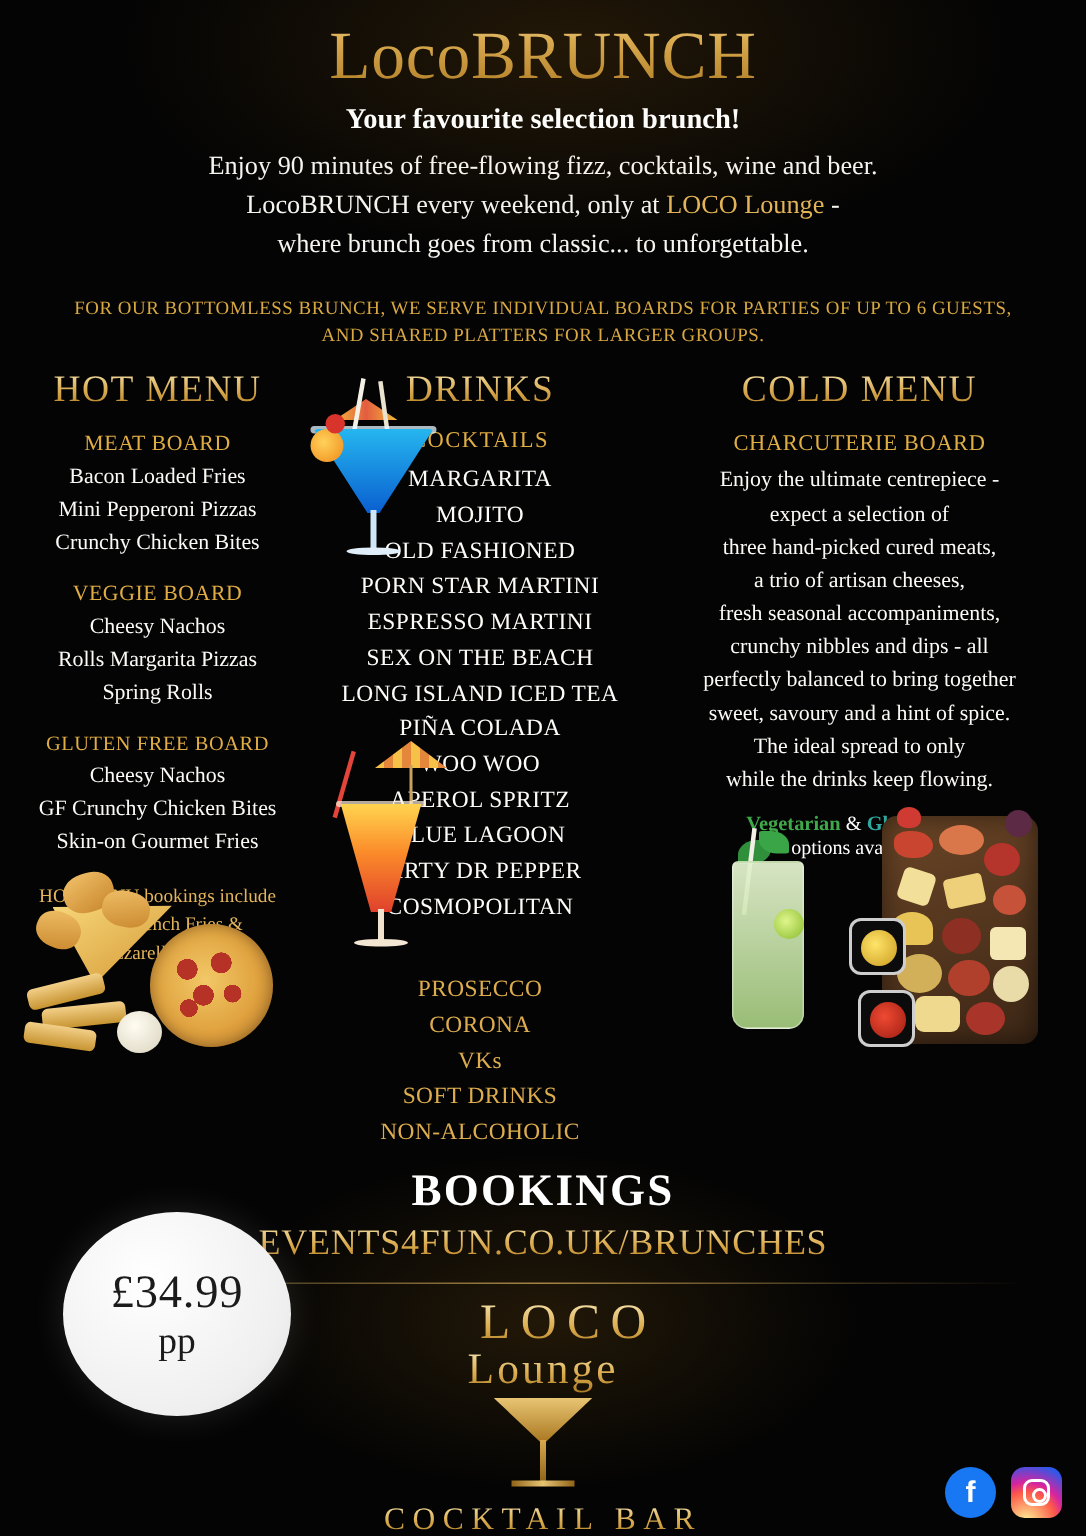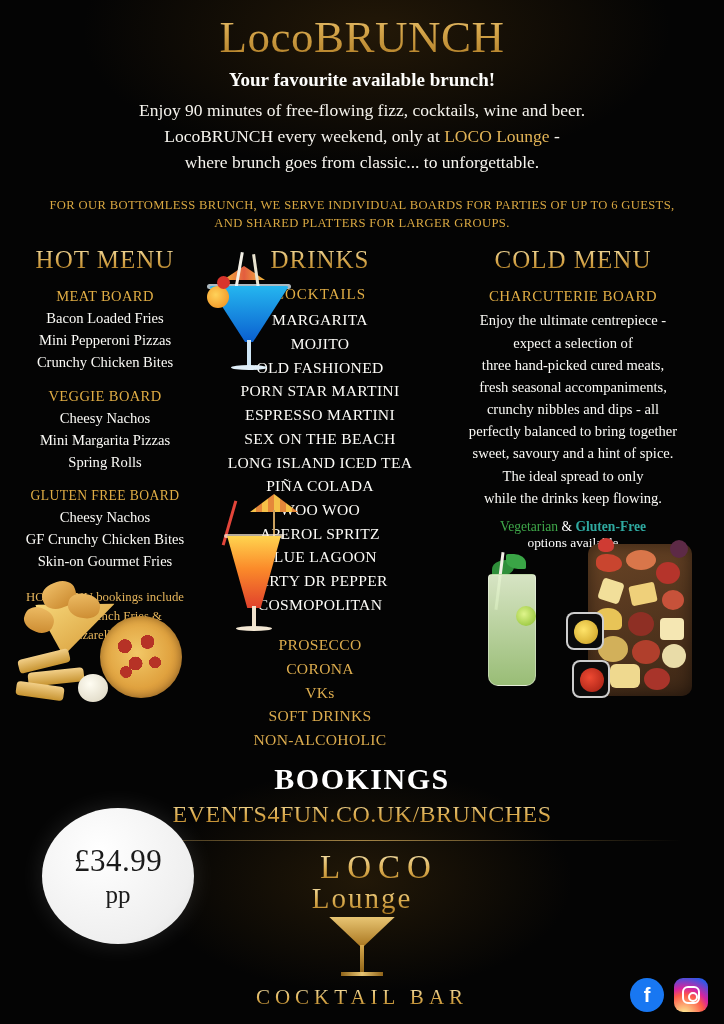--- a/index.html
+++ b/index.html
@@ -130,21 +130,21 @@
   }
   .cold-body {
     text-align: center;
     margin-top: 4px;
     font-size: 14.6px;
     line-height: 1.52;
     color: #fbfaf6;
     padding: 0 4px;
   }
   .opts { text-align: center; margin-top: 10px; font-size: 13.6px; }
-  .veg { color: #3fa84a; font-weight: normal; }
+  .veg { color: #3fa84a; font-weight: bold; }
   .gf  { color: #2fa9a0; font-weight: bold; }
   .amp { color: #fff; }
   .opts-sub { text-align: center; font-size: 13.4px; color: #fff; }
 
   
   .bookings {
     text-align: center;
     margin-top: 10px;
     font-size: 30px;
     font-weight: bold;
@@ -390,21 +390,21 @@
   .art-food .stick2 { left: 20px; top: 92px; width: 56px; transform: rotate(-6deg); }
   .art-food .stick3 { left: 8px; top: 106px; width: 48px; transform: rotate(8deg); }
   .art-food .dip { position: absolute; left: 70px; top: 96px; width: 30px; height: 28px; border-radius: 50%; background: radial-gradient(circle at 40% 35%, #fffdf2, #d9d2bd); }
 </style>
 </head>
 <body>
 
 <div class="page">
 
   <div class="title">LocoBRUNCH</div>
-  <div class="tagline">Your favourite available brunch!</div>
+  <div class="tagline">Your favourite selection brunch!</div>
   <div class="lead">
     <div>Enjoy 90 minutes of free-flowing fizz, cocktails, wine and beer.</div>
     <div><span>LocoBRUNCH every weekend, only at </span><span class="gold">LOCO Lounge</span><span> -</span></div>
     <div>where brunch goes from classic... to unforgettable.</div>
   </div>
   <div class="notice">
     <div>FOR OUR BOTTOMLESS BRUNCH, WE SERVE INDIVIDUAL BOARDS FOR PARTIES OF UP TO 6 GUESTS,</div>
     <div>AND SHARED PLATTERS FOR LARGER GROUPS.</div>
   </div>
 
@@ -416,21 +416,21 @@
       <div class="board-head">MEAT BOARD</div>
       <div class="items">
         <div>Bacon Loaded Fries</div>
         <div>Mini Pepperoni Pizzas</div>
         <div>Crunchy Chicken Bites</div>
       </div>
 
       <div class="board-head">VEGGIE BOARD</div>
       <div class="items">
         <div>Cheesy Nachos</div>
-        <div>Mini Margarita Pizzas</div>
+        <div>Rolls Margarita Pizzas</div>
         <div>Spring Rolls</div>
       </div>
 
       <div class="board-head sm">GLUTEN FREE BOARD</div>
       <div class="items">
         <div>Cheesy Nachos</div>
         <div>GF Crunchy Chicken Bites</div>
         <div>Skin-on Gourmet Fries</div>
       </div>
 
@@ -452,36 +452,37 @@
         <div>ESPRESSO MARTINI</div>
         <div>SEX ON THE BEACH</div>
         <div>LONG ISLAND ICED TEA</div>
         <div>PIÑA COLADA</div>
         <div>WOO WOO</div>
         <div>APEROL SPRITZ</div>
         <div>BLUE LAGOON</div>
         <div>DIRTY DR PEPPER</div>
         <div>COSMOPOLITAN</div>
       </div>
-      <div class="drink-list gold" style="margin-top:17px">
+      <div class="drink-list gold" style="margin-top:32px">
         <div>PROSECCO</div>
         <div>CORONA</div>
         <div>VKs</div>
         <div>SOFT DRINKS</div>
         <div>NON-ALCOHOLIC</div>
       </div>
     </div>
 
     <div class="col col-cold">
       <div class="sect-head cold-head">COLD MENU</div>
       <div class="charc-head">CHARCUTERIE BOARD</div>
       <div class="cold-body">
         <div>Enjoy the ultimate centrepiece -</div>
         <div>expect a selection of</div>
         <div>three hand-picked cured meats,</div>
+        <div>a trio of artisan cheeses,</div>
         <div>fresh seasonal accompaniments,</div>
         <div>crunchy nibbles and dips - all</div>
         <div>perfectly balanced to bring together</div>
         <div>sweet, savoury and a hint of spice.</div>
         <div>The ideal spread to only</div>
         <div>while the drinks keep flowing.</div>
       </div>
       <div class="opts">
         <span class="veg">Vegetarian</span>
         <span class="amp">&amp;</span>

